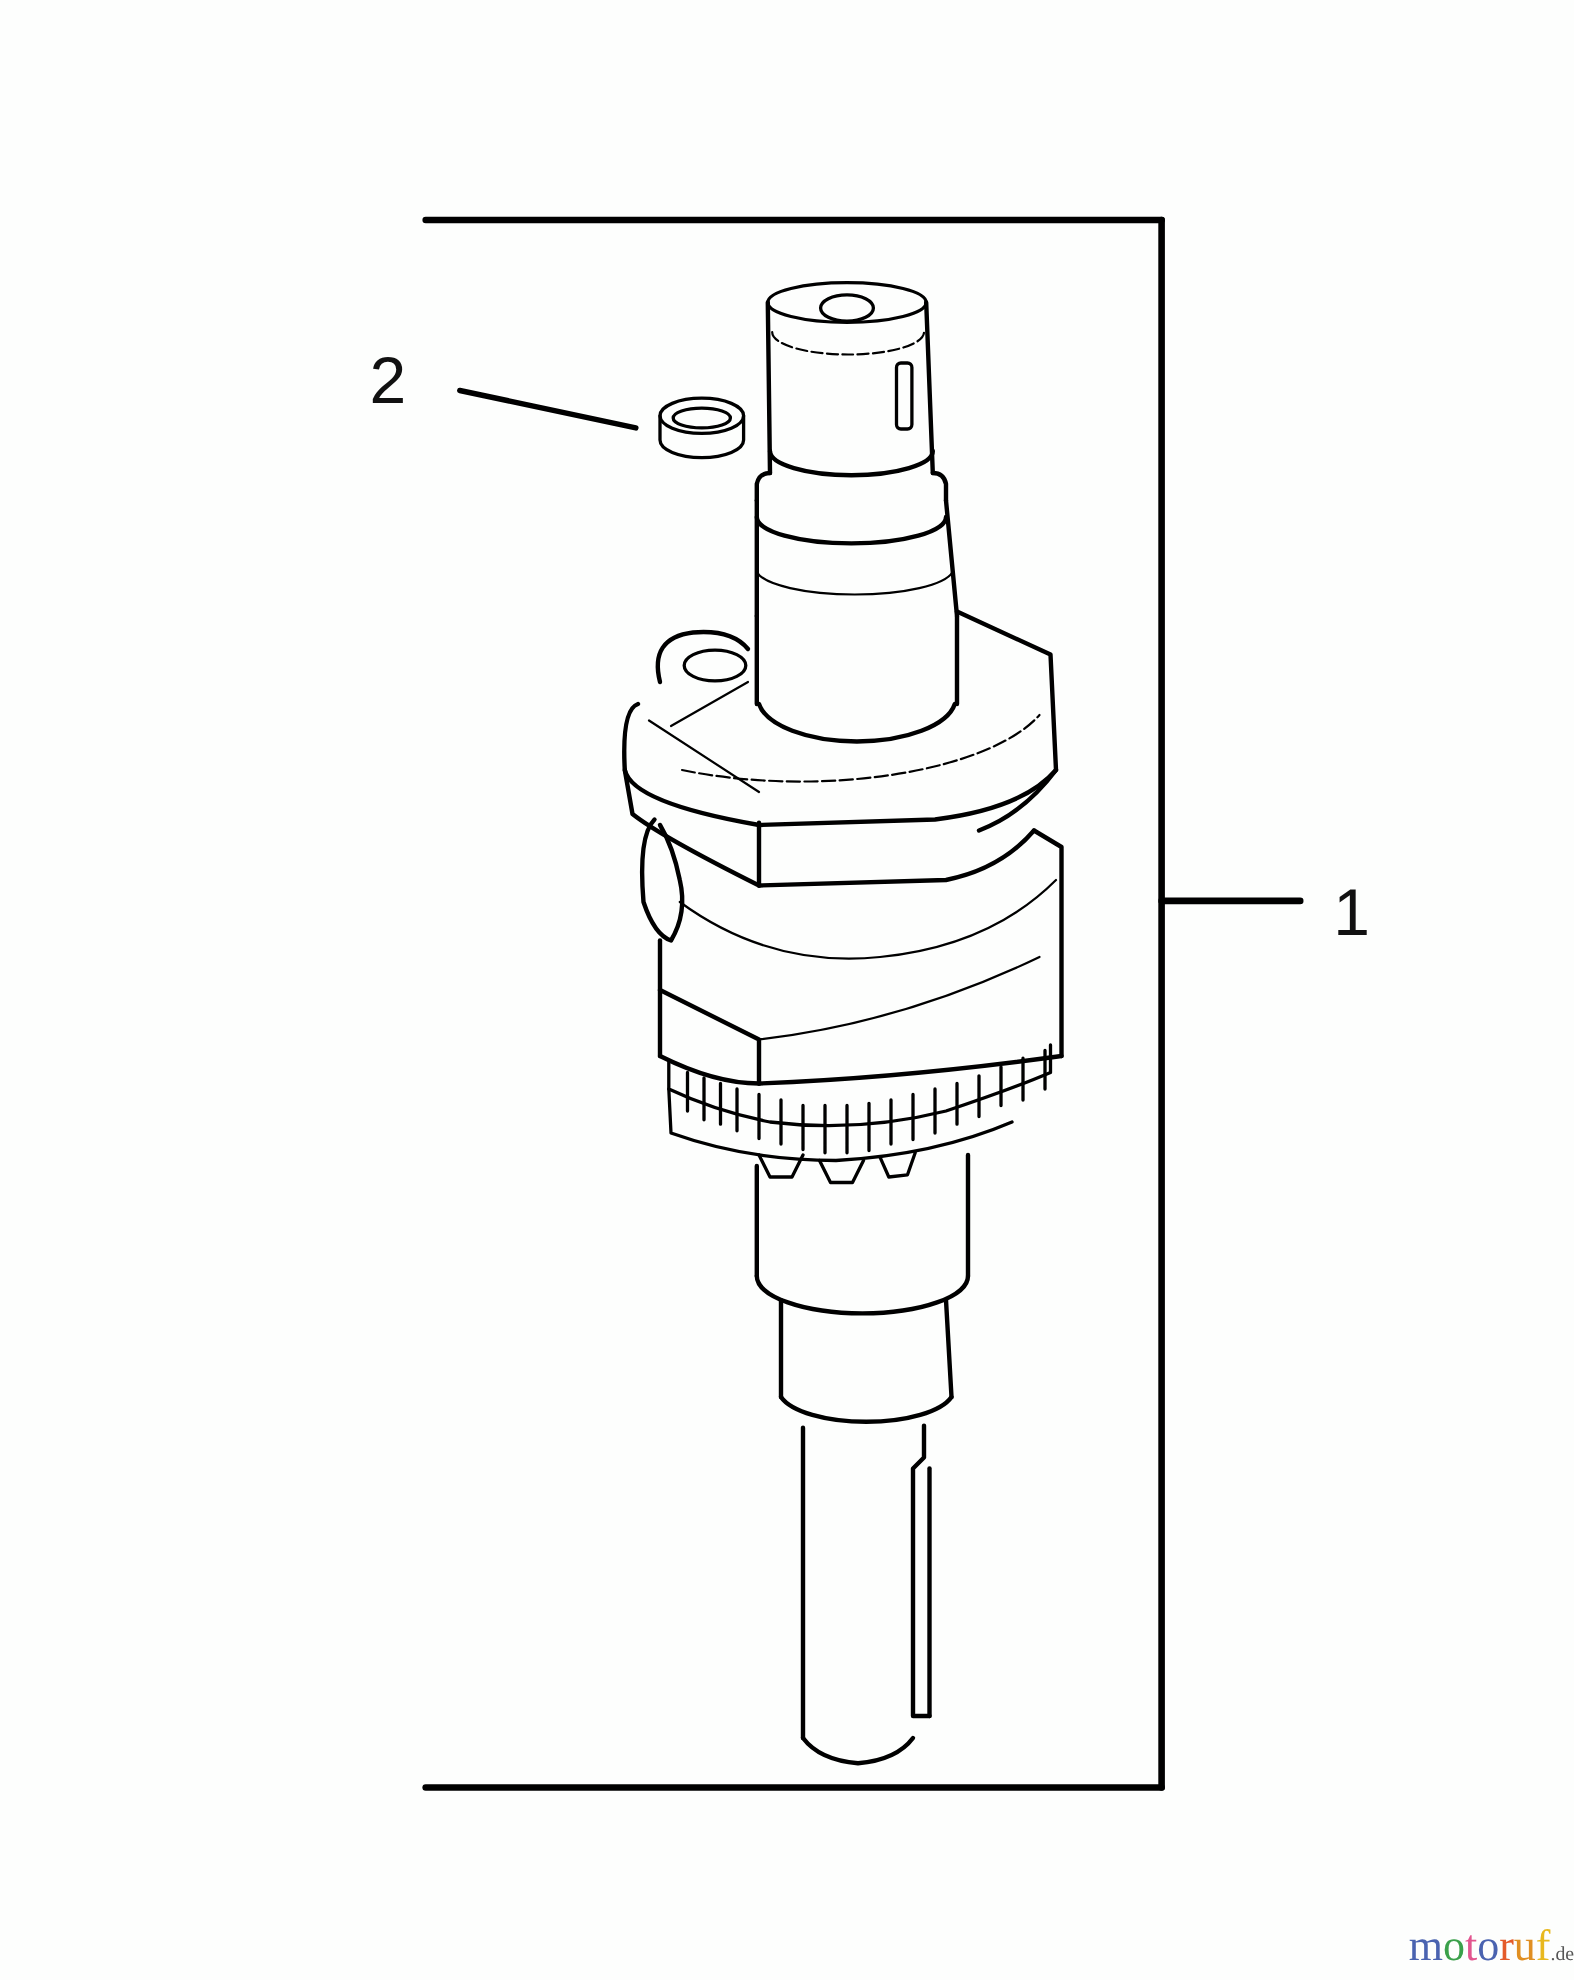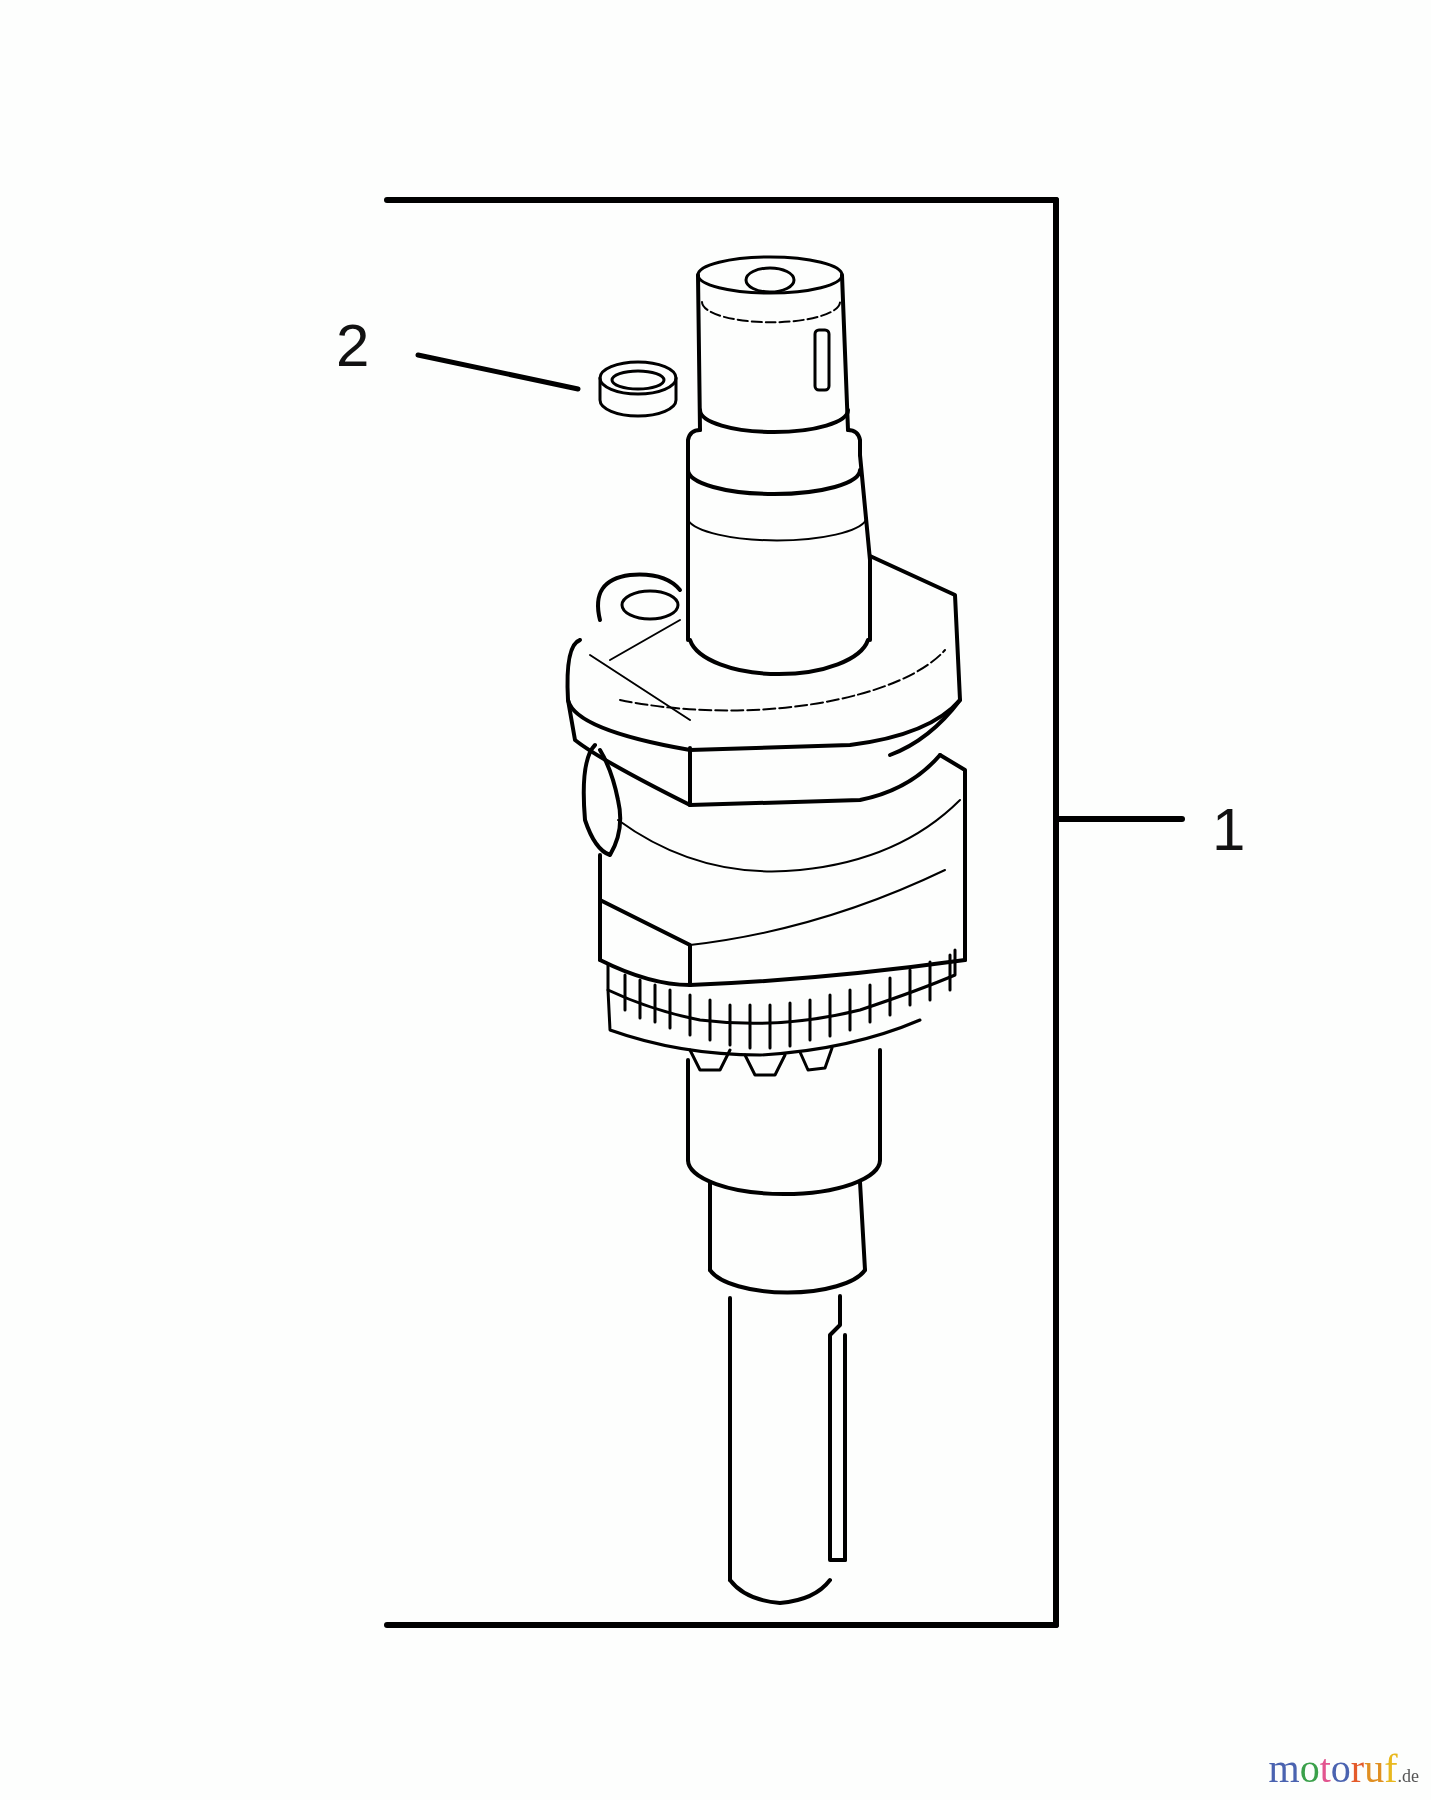--- a/index.html
+++ b/index.html
@@ -3,21 +3,21 @@
 <meta charset="utf-8">
 <style>
   html, body { margin: 0; padding: 0; background: #fdfefd; }
   body { width: 1431px; height: 1800px; position: relative; overflow: hidden;
          font-family: "Liberation Sans", sans-serif; }
   .diagram { position: absolute; left: 0; top: 0; width: 1431px; height: 1800px; }
   .callout { position: absolute; font-family: "Liberation Sans", sans-serif;
              font-size: 60px; color: #111; line-height: 1; }
   #callout-2 { left: 336px; top: 316px; }
   #callout-1 { left: 1212px; top: 800px; }
-  .watermark { position: absolute; right: 12px; bottom: 8px;
+  .watermark { position: absolute; right: 0; bottom: 8px;
                font-family: "Liberation Serif", serif; font-size: 40px; letter-spacing: 0px; }
   .watermark span { display: inline-block; }
   .watermark .tld { font-size: 18px; color: #555; }
 </style>
 </head>
 <body>
 
 <svg class="diagram" viewBox="0 0 1431 1800" xmlns="http://www.w3.org/2000/svg" fill="none" stroke="#000" stroke-width="4" stroke-linecap="round" stroke-linejoin="round">
 
   <g>

